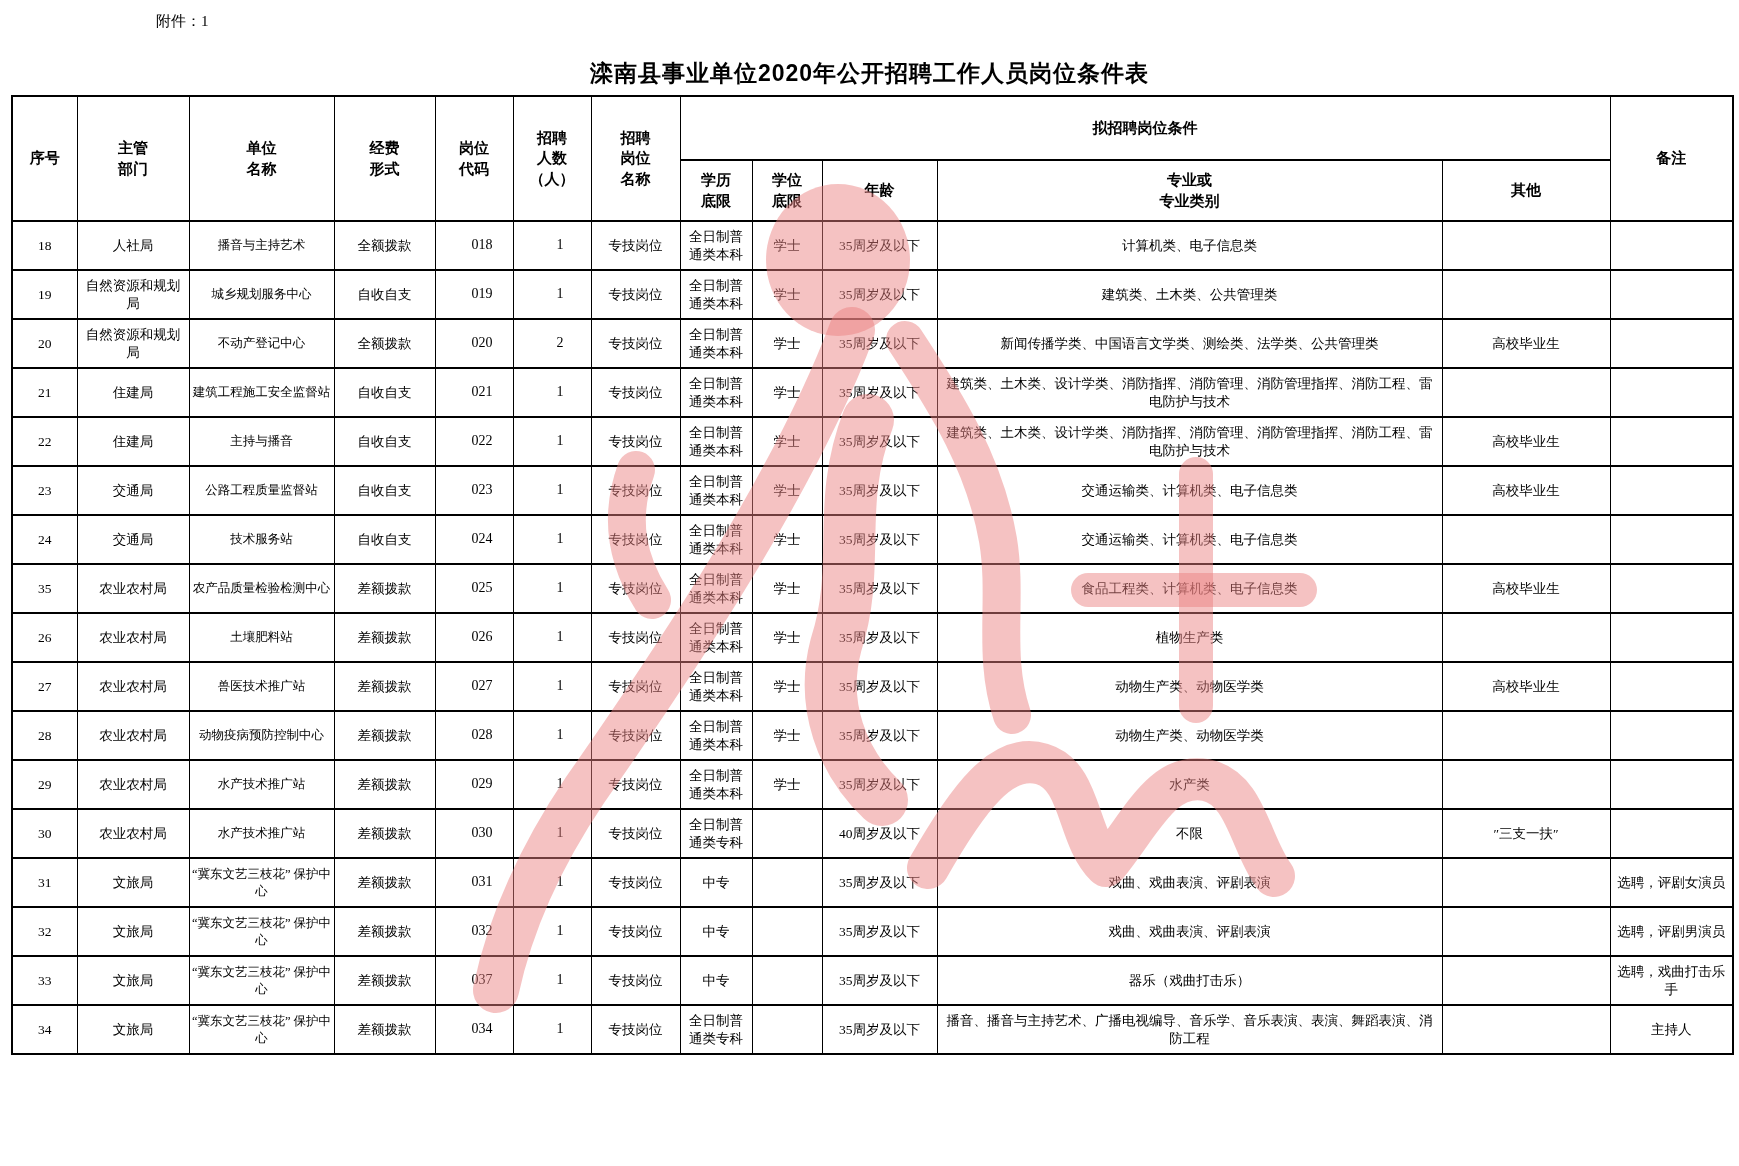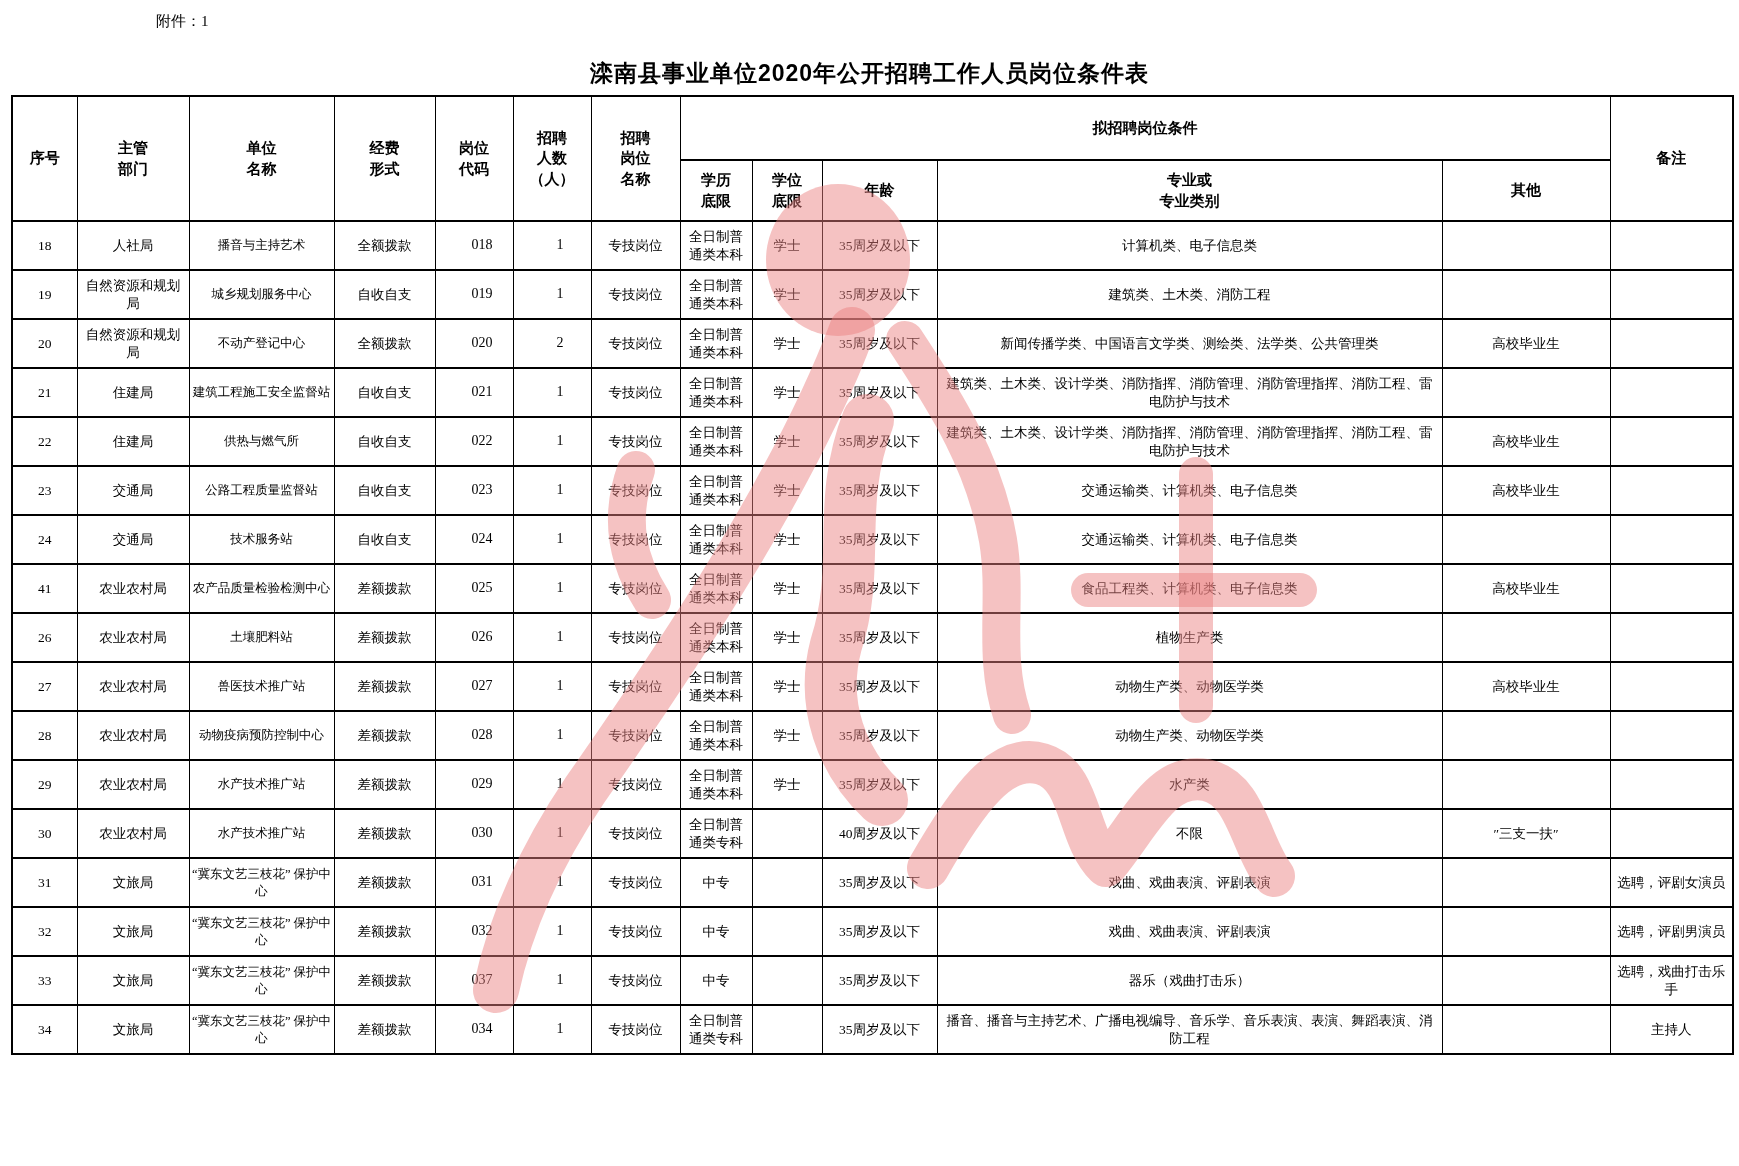--- a/index.html
+++ b/index.html
@@ -129,21 +129,21 @@
     <td data-field="no">19</td>
     <td data-field="department">自然资源和规划局</td>
     <td data-field="unit">城乡规划服务中心</td>
     <td data-field="funding">自收自支</td>
     <td data-field="code">019</td>
     <td data-field="count">1</td>
     <td data-field="post">专技岗位</td>
     <td data-field="education">全日制普通类本科</td>
     <td data-field="degree">学士</td>
     <td data-field="age">35周岁及以下</td>
-    <td data-field="major">建筑类、土木类、消防工程</td>
+    <td data-field="major">建筑类、土木类、公共管理类</td>
     <td data-field="other"></td>
     <td data-field="note"></td>
   </tr>
         <tr>
     <td data-field="no">20</td>
     <td data-field="department">自然资源和规划局</td>
     <td data-field="unit">不动产登记中心</td>
     <td data-field="funding">全额拨款</td>
     <td data-field="code">020</td>
     <td data-field="count">2</td>
@@ -166,21 +166,21 @@
     <td data-field="education">全日制普通类本科</td>
     <td data-field="degree">学士</td>
     <td data-field="age">35周岁及以下</td>
     <td data-field="major">建筑类、土木类、设计学类、消防指挥、消防管理、消防管理指挥、消防工程、雷电防护与技术</td>
     <td data-field="other"></td>
     <td data-field="note"></td>
   </tr>
         <tr>
     <td data-field="no">22</td>
     <td data-field="department">住建局</td>
-    <td data-field="unit">供热与燃气所</td>
+    <td data-field="unit">主持与播音</td>
     <td data-field="funding">自收自支</td>
     <td data-field="code">022</td>
     <td data-field="count">1</td>
     <td data-field="post">专技岗位</td>
     <td data-field="education">全日制普通类本科</td>
     <td data-field="degree">学士</td>
     <td data-field="age">35周岁及以下</td>
     <td data-field="major">建筑类、土木类、设计学类、消防指挥、消防管理、消防管理指挥、消防工程、雷电防护与技术</td>
     <td data-field="other">高校毕业生</td>
     <td data-field="note"></td>
@@ -209,21 +209,21 @@
     <td data-field="count">1</td>
     <td data-field="post">专技岗位</td>
     <td data-field="education">全日制普通类本科</td>
     <td data-field="degree">学士</td>
     <td data-field="age">35周岁及以下</td>
     <td data-field="major">交通运输类、计算机类、电子信息类</td>
     <td data-field="other"></td>
     <td data-field="note"></td>
   </tr>
         <tr>
-    <td data-field="no">41</td>
+    <td data-field="no">35</td>
     <td data-field="department">农业农村局</td>
     <td data-field="unit">农产品质量检验检测中心</td>
     <td data-field="funding">差额拨款</td>
     <td data-field="code">025</td>
     <td data-field="count">1</td>
     <td data-field="post">专技岗位</td>
     <td data-field="education">全日制普通类本科</td>
     <td data-field="degree">学士</td>
     <td data-field="age">35周岁及以下</td>
     <td data-field="major">食品工程类、计算机类、电子信息类</td>

